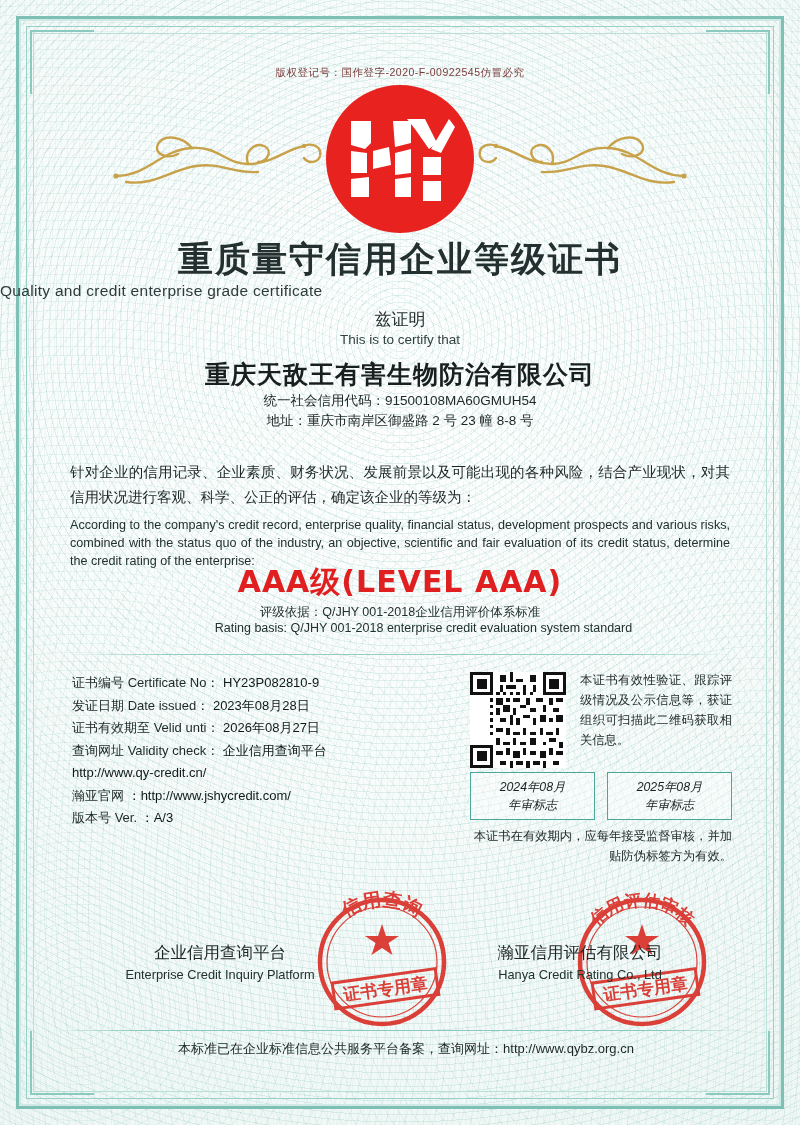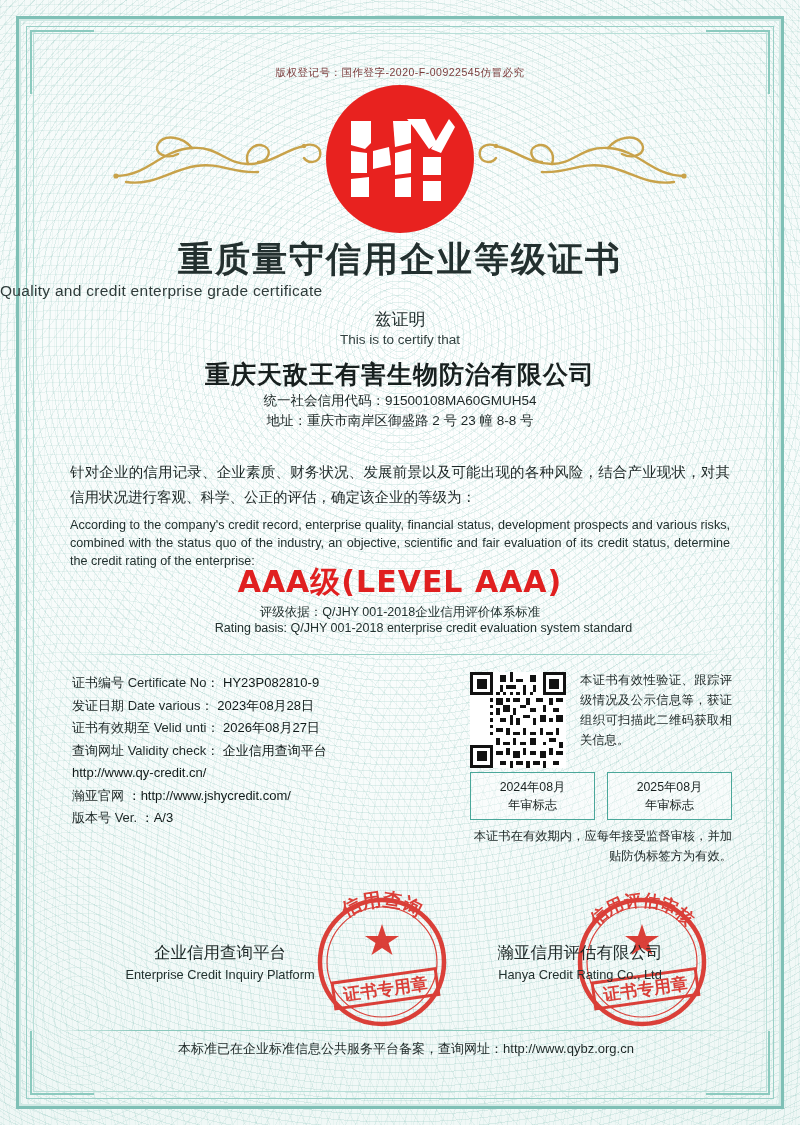--- a/index.html
+++ b/index.html
@@ -156,21 +156,21 @@
     font-size:12.3px;line-height:20px;color:#1d2726;text-align:justify;
   }
 
   .stamp-boxes{
     position:absolute;left:470px;top:772px;width:262px;
     display:flex;gap:12px;
   }
   .stamp-box{
     width:125px;height:46px;border:1px solid #4aa79a;
     display:flex;flex-direction:column;align-items:center;justify-content:center;
-    font-size:12.3px;color:#18201f;line-height:18px;background:rgba(255,255,255,0.35);
+    font-size:12.3px;color:#18201f;line-height:18px;background:rgba(255,255,255,0.35);font-style:italic;
   }
   .note-bottom{
     position:absolute;left:470px;top:826px;width:262px;
     font-size:12.3px;line-height:20px;color:#1d2726;text-align:right;
   }
 
   
   .seal{
     position:absolute;width:164px;height:164px;
   }
@@ -290,21 +290,21 @@
     <div class="rule-2"></div>
 
     <div class="meta">
       <div>
         <span class="lbl-cn">证书编号</span>
         <span class="lbl-en">Certificate No：</span>
         <span class="val">HY23P082810-9</span>
       </div>
       <div>
         <span class="lbl-cn">发证日期</span>
-        <span class="lbl-en">Date various：</span>
+        <span class="lbl-en">Date issued：</span>
         <span class="val">2023年08月28日</span>
       </div>
       <div>
         <span class="lbl-cn">证书有效期至</span>
         <span class="lbl-en">Velid unti：</span>
         <span class="val">2026年08月27日</span>
       </div>
       <div>
         <span class="lbl-cn">查询网址</span>
         <span class="lbl-en">Validity check：</span>

